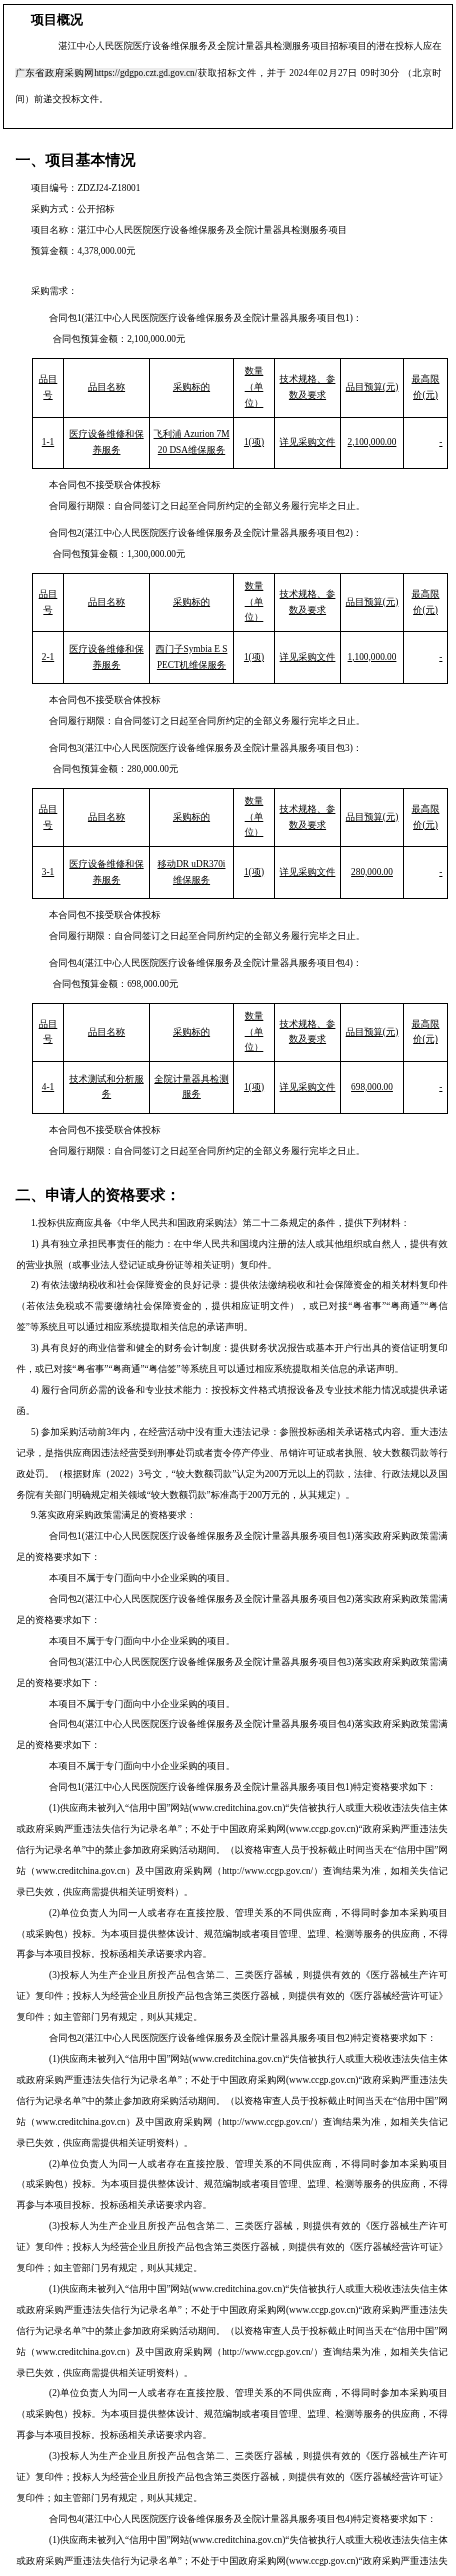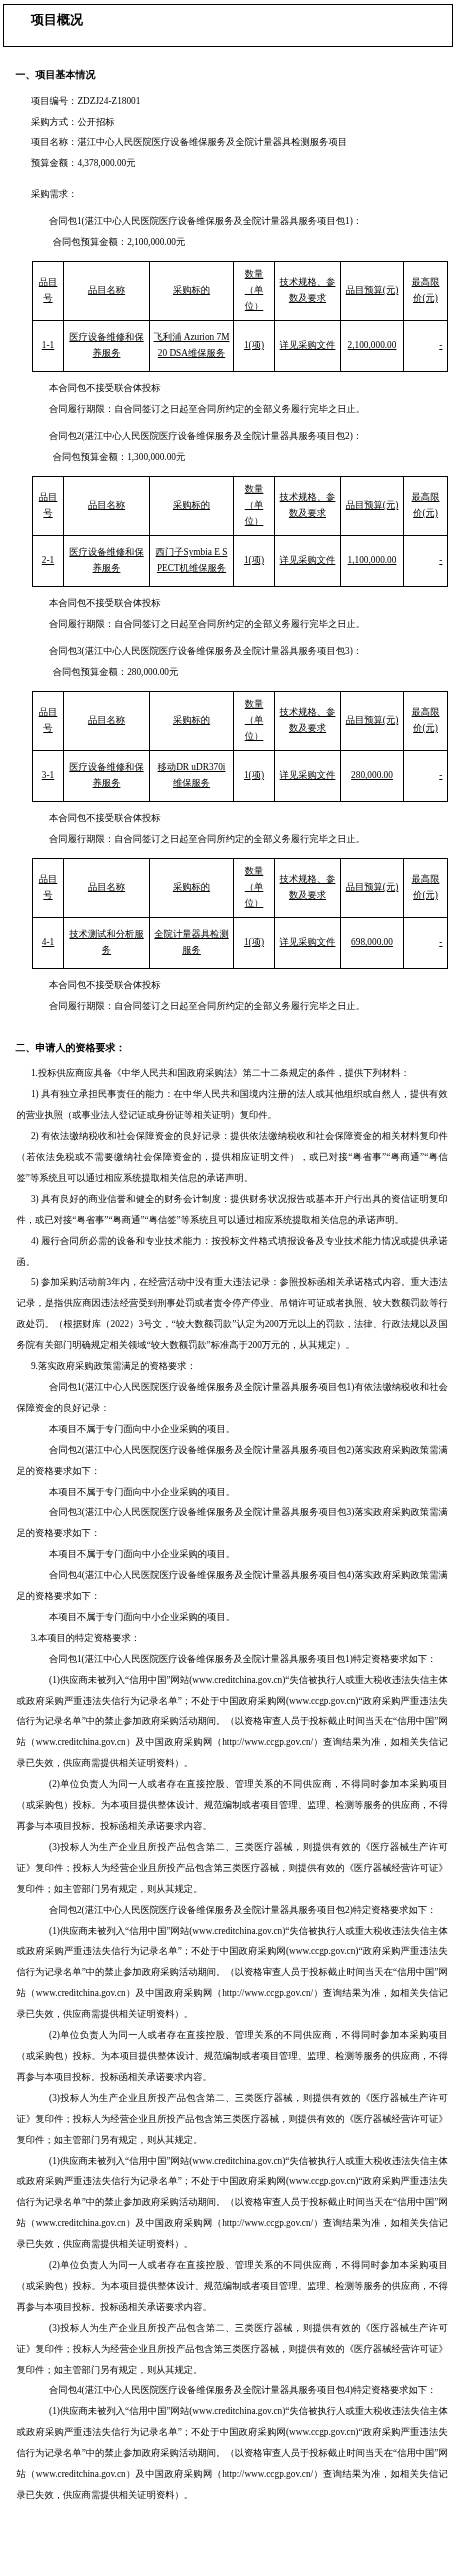--- a/index.html
+++ b/index.html
@@ -28,37 +28,37 @@
     line-height:2.85;
     text-indent:4.6em;
     text-align:justify;
   }
   .hl{background:#ececec;}
 
   
   h2.sec{
     font-family:Liberation Sans, sans-serif;
     font-weight:bold;
-    font-size:10px;
+    font-size:15px;
     margin:24px 8.2px 8.2px 15.5px;
   }
   h2.first{margin-top:21.6px;}
 
   
   .content{margin:0 8.2px 0 16.5px;}
   .line{
     margin:0;
     line-height:2.25;
     text-align:justify;
     word-break:break-all;
   }
   .line[data-ind~="ind1"]{text-indent:1.55em;}
   .line[data-ind~="ind2"]{text-indent:3.5em;}
   .line[data-ind~="ind2b"]{text-indent:3.9em;}
-  .line[data-ind~="gap"]{margin-top:10px;}
+  .line[data-ind~="gap"]{margin-top:19px;}
 
   
   table.items{
     border-collapse:collapse;
     table-layout:fixed;
     width:416px;
     margin:8.2px 0 6.2px 32px;
     border:1px solid #000;
     text-decoration:underline;
   }
@@ -75,20 +75,21 @@
   table.items td.cap{text-align:right;padding-right:4.6px;}
   .package{margin-top:6px;}
 </style>
 </head>
 <body>
 
 <div class="doc">
 
   <div class="overview-box">
     <div class="overview-title">项目概况</div>
+    <p class="overview-p"><span>湛江中心人民医院医疗设备维保服务及全院计量器具检测服务项目招标项目的潜在投标人应在</span><span class="hl">广东省政府采购网https://gdgpo.czt.gd.gov.cn/</span><span>获取招标文件，并于 2024年02月27日 09时30分 （北京时间）前递交投标文件。</span></p>
   </div>
 
   <section>
     <h2 class="sec first">一、项目基本情况</h2>
     <div class="content">
 
         <p class="line" data-ind="ind1">项目编号：ZDZJ24-Z18001</p>
 
         <p class="line" data-ind="ind1">采购方式：公开招标</p>
 
@@ -257,20 +258,24 @@
           </table>
           <div class="content">
 
               <p class="line" data-ind="ind2">本合同包不接受联合体投标</p>
 
               <p class="line" data-ind="ind2">合同履行期限：自合同签订之日起至合同所约定的全部义务履行完毕之日止。</p>
             </div>
         </section>
 
         <section class="package">
+          <div class="content">
+            <p class="line" data-ind="ind2">合同包4(湛江中心人民医院医疗设备维保服务及全院计量器具服务项目包4)：</p>
+            <p class="line" data-ind="ind2b">合同包预算金额：698,000.00元</p>
+          </div>
           <table class="items">
             <colgroup>
               <col style="width:31px">
               <col style="width:86px">
               <col style="width:84px">
               <col style="width:41px">
               <col style="width:66px">
               <col style="width:63px">
               <col style="width:44px">
             </colgroup>
@@ -326,37 +331,36 @@
         <p class="line" data-ind="ind1">2) 有依法缴纳税收和社会保障资金的良好记录：提供依法缴纳税收和社会保障资金的相关材料复印件（若依法免税或不需要缴纳社会保障资金的，提供相应证明文件），或已对接“粤省事”“粤商通”“粤信签”等系统且可以通过相应系统提取相关信息的承诺声明。</p>
 
         <p class="line" data-ind="ind1">3) 具有良好的商业信誉和健全的财务会计制度：提供财务状况报告或基本开户行出具的资信证明复印件，或已对接“粤省事”“粤商通”“粤信签”等系统且可以通过相应系统提取相关信息的承诺声明。</p>
 
         <p class="line" data-ind="ind1">4) 履行合同所必需的设备和专业技术能力：按投标文件格式填报设备及专业技术能力情况或提供承诺函。</p>
 
         <p class="line" data-ind="ind1">5) 参加采购活动前3年内，在经营活动中没有重大违法记录：参照投标函相关承诺格式内容。重大违法记录，是指供应商因违法经营受到刑事处罚或者责令停产停业、吊销许可证或者执照、较大数额罚款等行政处罚。（根据财库（2022）3号文，“较大数额罚款”认定为200万元以上的罚款，法律、行政法规以及国务院有关部门明确规定相关领域“较大数额罚款”标准高于200万元的，从其规定）。</p>
 
         <p class="line" data-ind="ind1">9.落实政府采购政策需满足的资格要求：</p>
 
-        <p class="line" data-ind="ind2">合同包1(湛江中心人民医院医疗设备维保服务及全院计量器具服务项目包1)有依法缴纳税收和社会保障资金的良好记录：</p>
+        <p class="line" data-ind="ind2">合同包1(湛江中心人民医院医疗设备维保服务及全院计量器具服务项目包1)落实政府采购政策需满足的资格要求如下：</p>
 
         <p class="line" data-ind="ind2">本项目不属于专门面向中小企业采购的项目。</p>
 
         <p class="line" data-ind="ind2">合同包2(湛江中心人民医院医疗设备维保服务及全院计量器具服务项目包2)落实政府采购政策需满足的资格要求如下：</p>
 
         <p class="line" data-ind="ind2">本项目不属于专门面向中小企业采购的项目。</p>
 
         <p class="line" data-ind="ind2">合同包3(湛江中心人民医院医疗设备维保服务及全院计量器具服务项目包3)落实政府采购政策需满足的资格要求如下：</p>
 
         <p class="line" data-ind="ind2">本项目不属于专门面向中小企业采购的项目。</p>
 
         <p class="line" data-ind="ind2">合同包4(湛江中心人民医院医疗设备维保服务及全院计量器具服务项目包4)落实政府采购政策需满足的资格要求如下：</p>
 
         <p class="line" data-ind="ind2">本项目不属于专门面向中小企业采购的项目。</p>
 
-        <p class="line" data-ind="ind1">3.本项目的特定资格要求：</p>
 
         <p class="line" data-ind="ind2">合同包1(湛江中心人民医院医疗设备维保服务及全院计量器具服务项目包1)特定资格要求如下：</p>
 
         <p class="line" data-ind="ind2">(1)供应商未被列入“信用中国”网站(www.creditchina.gov.cn)“失信被执行人或重大税收违法失信主体或政府采购严重违法失信行为记录名单”；不处于中国政府采购网(www.ccgp.gov.cn)“政府采购严重违法失信行为记录名单”中的禁止参加政府采购活动期间。（以资格审查人员于投标截止时间当天在“信用中国”网站（www.creditchina.gov.cn）及中国政府采购网（http://www.ccgp.gov.cn/）查询结果为准，如相关失信记录已失效，供应商需提供相关证明资料）。</p>
 
         <p class="line" data-ind="ind2">(2)单位负责人为同一人或者存在直接控股、管理关系的不同供应商，不得同时参加本采购项目（或采购包）投标。为本项目提供整体设计、规范编制或者项目管理、监理、检测等服务的供应商，不得再参与本项目投标。投标函相关承诺要求内容。</p>
 
         <p class="line" data-ind="ind2">(3)投标人为生产企业且所投产品包含第二、三类医疗器械，则提供有效的《医疗器械生产许可证》复印件；投标人为经营企业且所投产品包含第三类医疗器械，则提供有效的《医疗器械经营许可证》复印件；如主管部门另有规定，则从其规定。</p>
 
         <p class="line" data-ind="ind2">合同包2(湛江中心人民医院医疗设备维保服务及全院计量器具服务项目包2)特定资格要求如下：</p>

